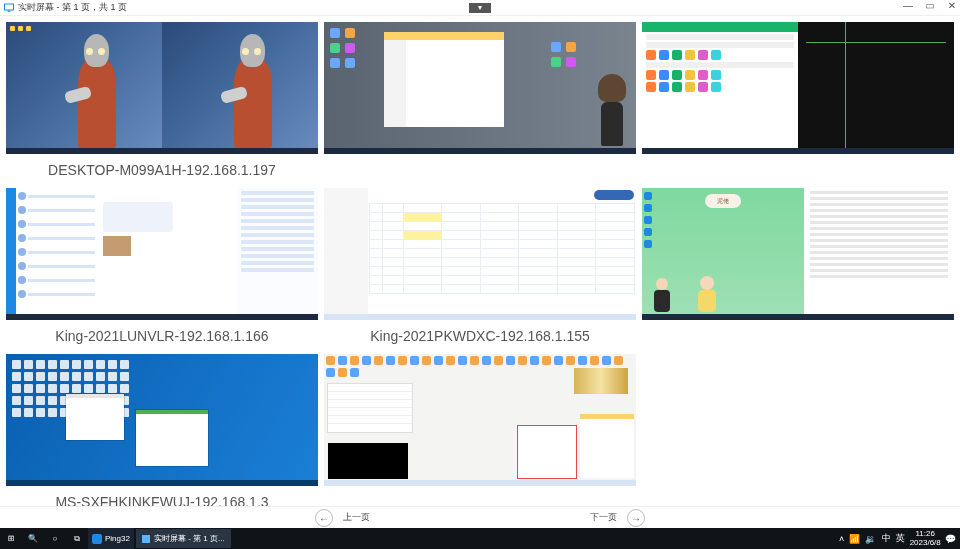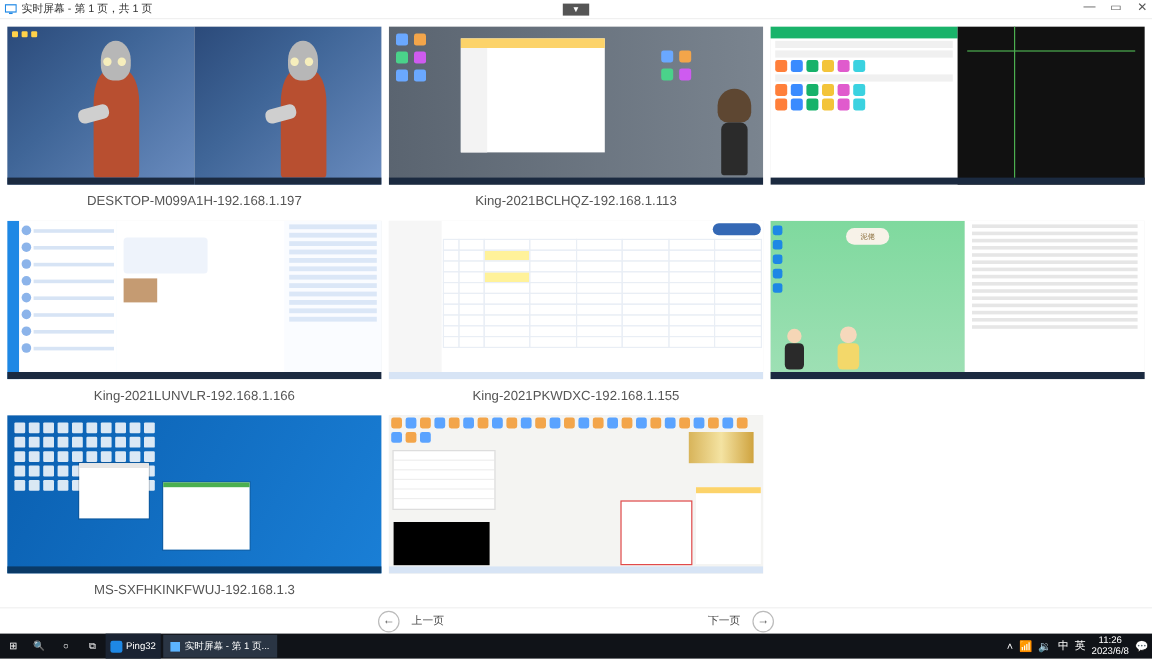--- a/index.html
+++ b/index.html
@@ -11,21 +11,21 @@
 .titlebar .title-text { font-size: 9px; color: #333; }
 .titlebar .divider-down { position: absolute; left: 50%; transform: translateX(-50%); background: #555; color: #fff; width: 22px; height: 10px; font-size: 8px; display: flex; align-items: center; justify-content: center; cursor: pointer; }
 .titlebar .win-controls { position: absolute; right: 2px; top: 0; display: flex; gap: 10px; font-size: 10px; color: #555; }
 .titlebar .win-controls span { cursor: pointer; width: 12px; text-align: center; }
 
 
 .grid-wrap { height: 490px; overflow: hidden; padding: 6px 6px 0 6px; }
 .grid { display: grid; grid-template-columns: repeat(3, 1fr); gap: 6px; }
 .cell { display: flex; flex-direction: column; }
 .thumb { width: 100%; height: 132px; background: #eee; position: relative; overflow: hidden; display: flex; }
-.caption { text-align: center; font-size: 11px; color: #555; padding: 8px 0 4px; }
+.caption { text-align: center; font-size: 14px; color: #555; padding: 8px 0 4px; }
 
 
 .pager { height: 22px; display: flex; align-items: center; justify-content: center; gap: 10px; font-size: 9px; color: #444; border-top: 1px solid #f0f0f0; }
 .pager .circ { width: 18px; height: 18px; border: 1px solid #bbb; border-radius: 50%; display: flex; align-items: center; justify-content: center; cursor: pointer; font-size: 10px; color: #555; }
 .pager .gap { width: 200px; }
 
 
 .taskbar { position: absolute; bottom: 0; left: 0; right: 0; height: 21px; background: #101318; display: flex; align-items: center; color: #fff; font-size: 8px; }
 .taskbar .tb-btn { height: 21px; min-width: 22px; display: flex; align-items: center; justify-content: center; padding: 0 4px; cursor: pointer; }
 .taskbar .tb-btn.hl { background: #1a2332; }
@@ -220,21 +220,20 @@
               <i></i>
               <i></i>
             </div>
           <div class="char">
               <div class="hair"></div>
               <div class="bod"></div>
             </div>
           <div class="tb-bottom"></div>
         </div>
       </div>
-      <div class="caption">King-2021BCLHQZ-192.168.1.113</div>
     </div>
 
     <div class="cell">
       <div class="thumb">
         <div class="sc t4">
           <div class="l">
             <div class="top"></div>
             <div class="row"></div>
               <div class="row"></div>
             <div class="iconrow">

